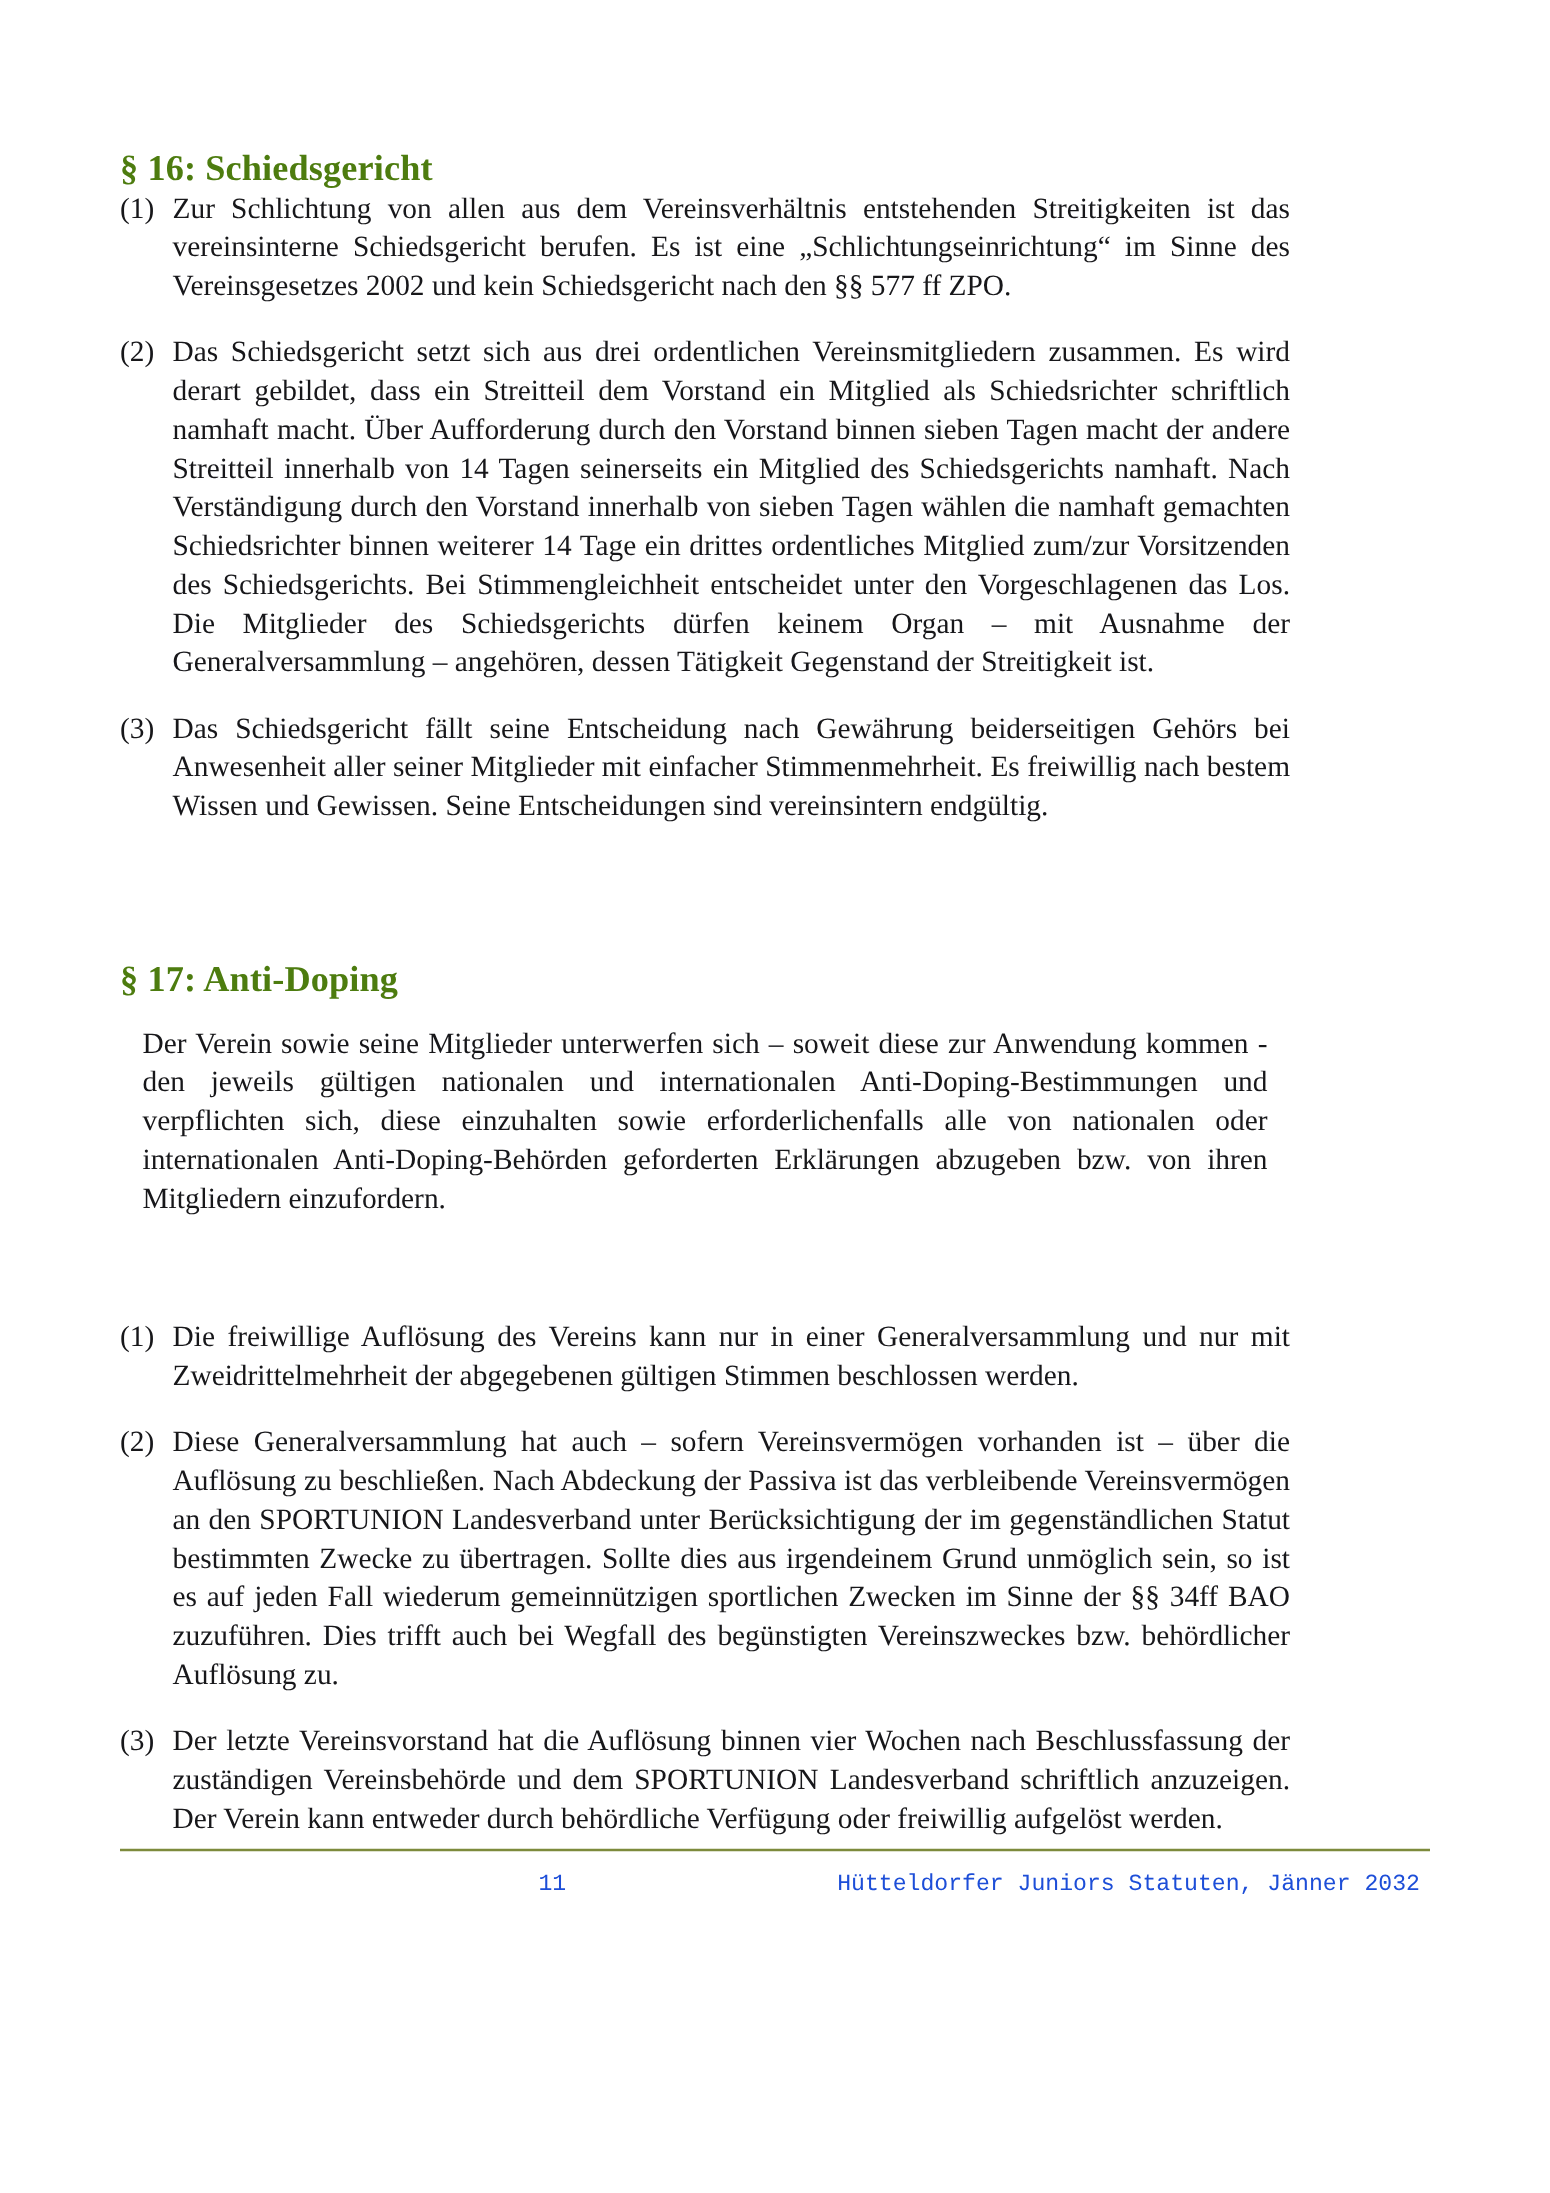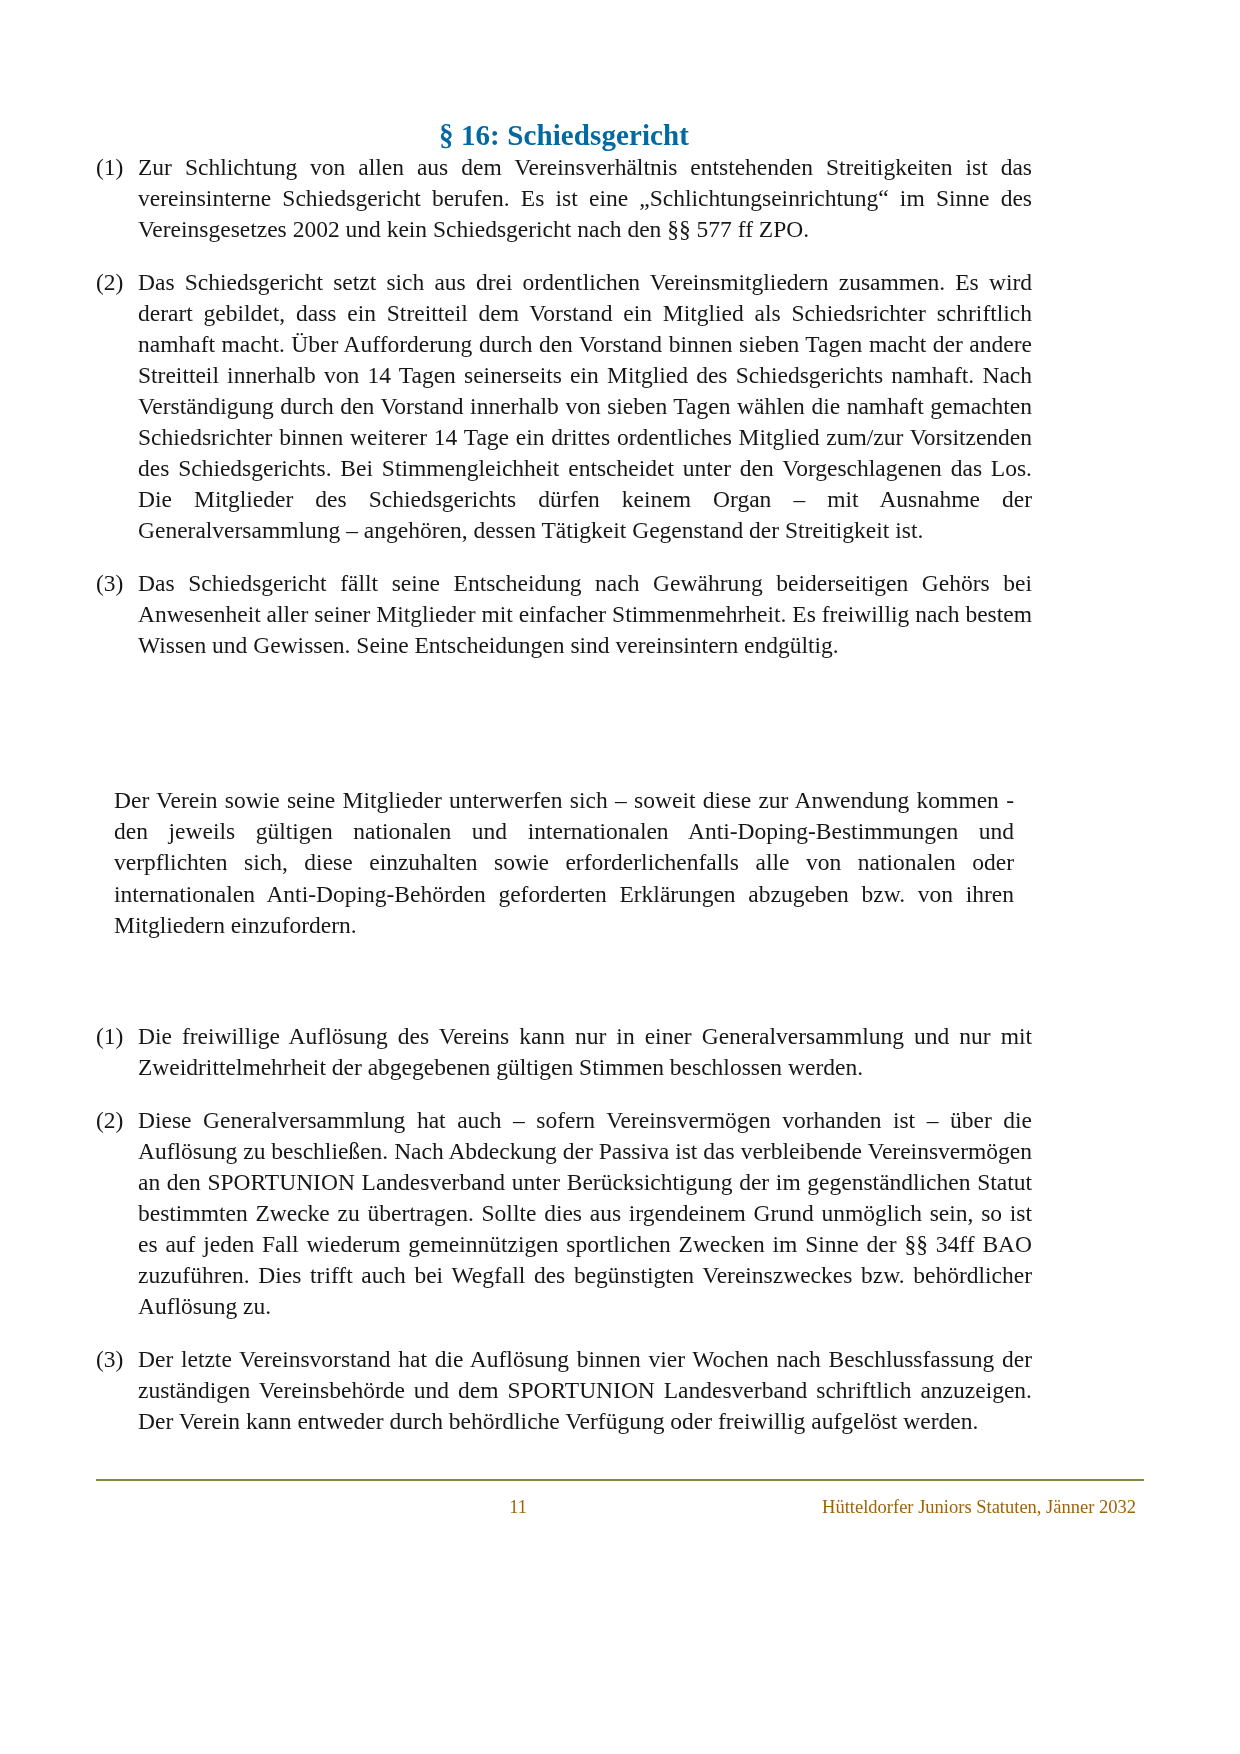--- a/index.html
+++ b/index.html
@@ -19,27 +19,26 @@
   }
   .content {
     position: absolute;
     left: 96px;
     top: 118px;
     width: 936px;
   }
   h1.section-heading {
     font-family: "Liberation Serif", "DejaVu Serif", serif;
     font-weight: bold;
-    color: #0369a1;
+    color: #4d7c0f;
     font-size: 29px;
     line-height: 1.18;
     letter-spacing: 0.1px;
     margin: 0;
     padding: 0;
-    text-align: center;
   }
   .heading-16 { margin-bottom: 30px; }
   .heading-17 { margin-bottom: 2px; }
   .heading-18 { margin-bottom: 28px; }
 
   .gap-before-17 { height: 84px; }
   .gap-before-18 { height: 62px; }
 
   p.para {
     font-size: 23.5px;
@@ -76,23 +75,23 @@
   }
   .footer-rule {
     height: 2px;
     background: #7d8a3c;
     width: 100%;
   }
   .footer-row {
     display: flex;
     align-items: flex-end;
     margin-top: 16px;
-    font-family: Liberation Serif, serif;
+    font-family: Liberation Mono, monospace;
     font-size: 18.5px;
-    color: #a16207;
+    color: #1d4ed8;
   }
   .footer-page {
     width: 100%;
     text-align: center;
     padding-left: 118px;
   }
   .footer-title {
     white-space: nowrap;
     padding-right: 8px;
   }
@@ -116,20 +115,21 @@
       <span>Das Schiedsgericht setzt sich aus drei ordentlichen Vereinsmitgliedern zusammen. Es wird derart gebildet, dass ein Streitteil dem Vorstand ein Mitglied als Schiedsrichter schriftlich namhaft macht. Über Aufforderung durch den Vorstand binnen sieben Tagen macht der andere Streitteil innerhalb von 14 Tagen seinerseits ein Mitglied des Schiedsgerichts namhaft. Nach Verständigung durch den Vorstand innerhalb von sieben Tagen wählen die namhaft gemachten Schiedsrichter binnen weiterer 14 Tage ein drittes ordentliches Mitglied zum/zur Vorsitzenden des Schiedsgerichts. Bei Stimmengleichheit entscheidet unter den Vorgeschlagenen das Los. Die Mitglieder des Schiedsgerichts dürfen keinem Organ – mit Ausnahme der Generalversammlung – angehören, dessen Tätigkeit Gegenstand der Streitigkeit ist.</span>
     </p>
 
     <p class="para">
       <span class="marker">(3)</span>
       <span>Das Schiedsgericht fällt seine Entscheidung nach Gewährung beiderseitigen Gehörs bei Anwesenheit aller seiner Mitglieder mit einfacher Stimmenmehrheit. Es freiwillig nach bestem Wissen und Gewissen. Seine Entscheidungen sind vereinsintern endgültig.</span>
     </p>
 
     <div class="gap-before-17"></div>
 
+    <h1 class="section-heading heading-17">§ 17: Anti-Doping</h1>
 
     <p class="plain">Der Verein sowie seine Mitglieder unterwerfen sich – soweit diese zur Anwendung kommen - den jeweils gültigen nationalen und internationalen Anti-Doping-Bestimmungen und verpflichten sich, diese einzuhalten sowie erforderlichenfalls alle von nationalen oder internationalen Anti-Doping-Behörden geforderten Erklärungen abzugeben bzw. von ihren Mitgliedern einzufordern.</p>
 
     <div class="gap-before-18"></div>
 
 
     <p class="para">
       <span class="marker">(1)</span>
       <span>Die freiwillige Auflösung des Vereins kann nur in einer Generalversammlung und nur mit Zweidrittelmehrheit der abgegebenen gültigen Stimmen beschlossen werden.</span>
     </p>

